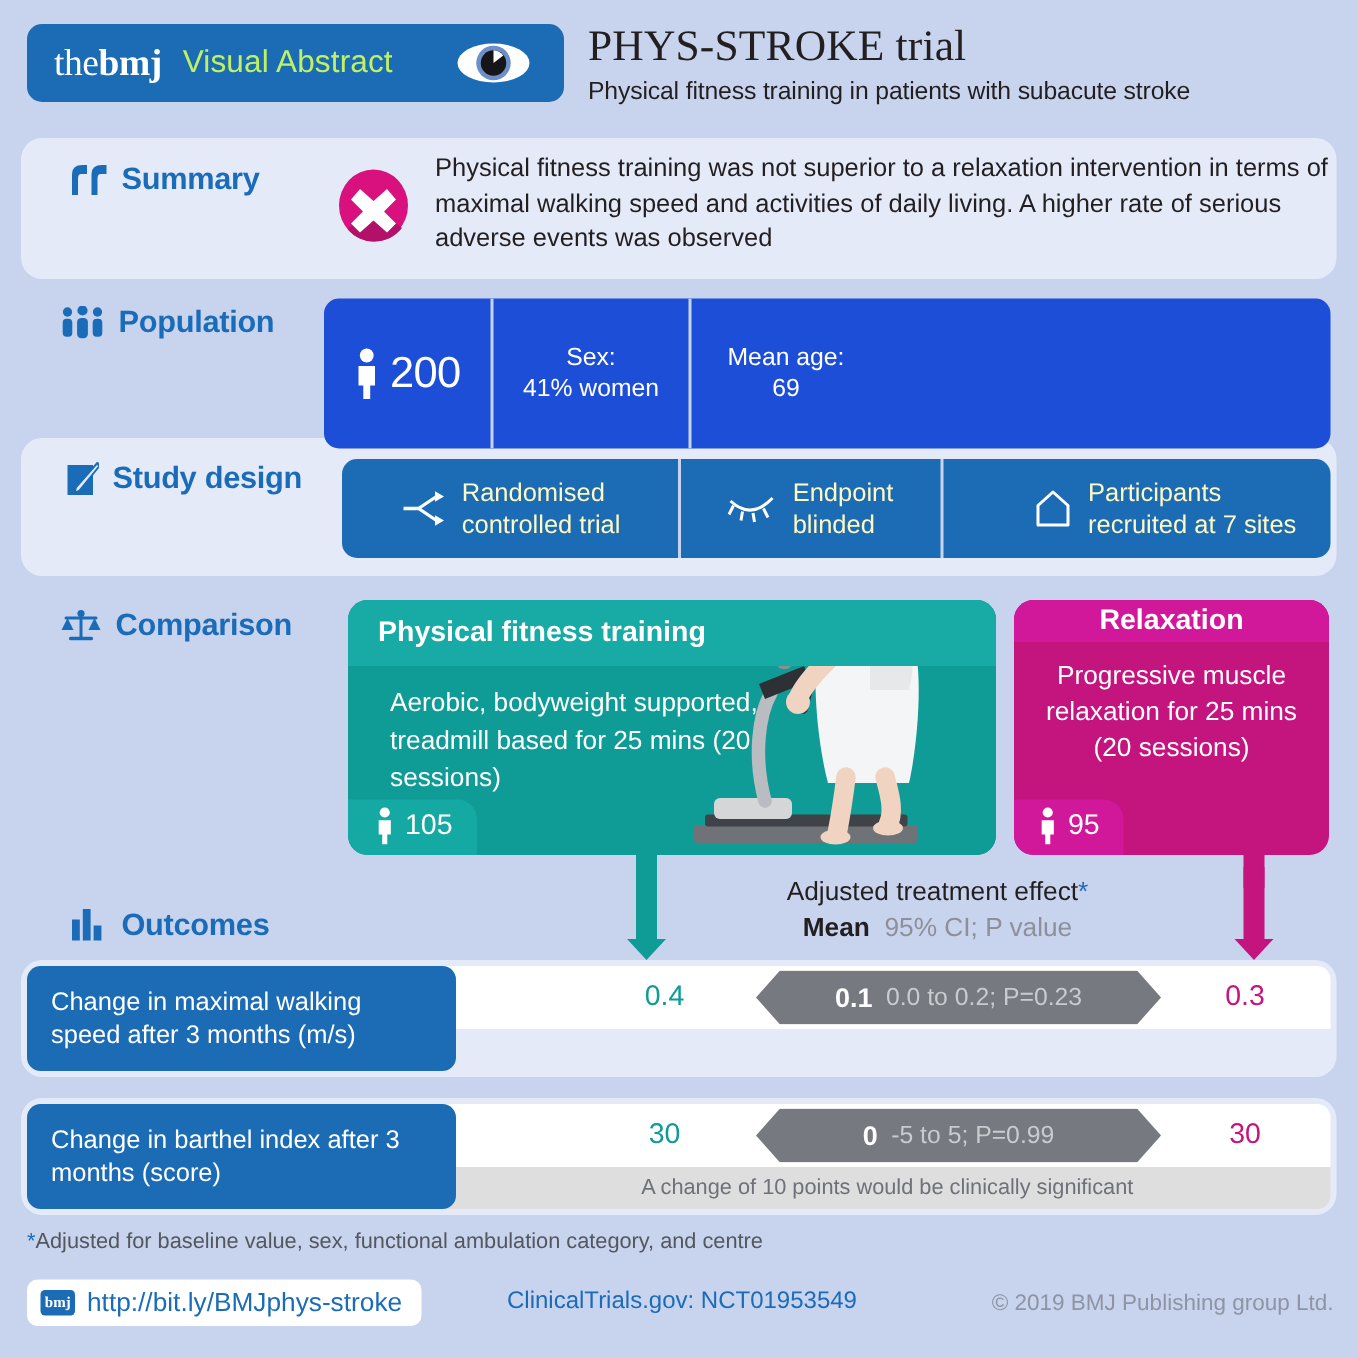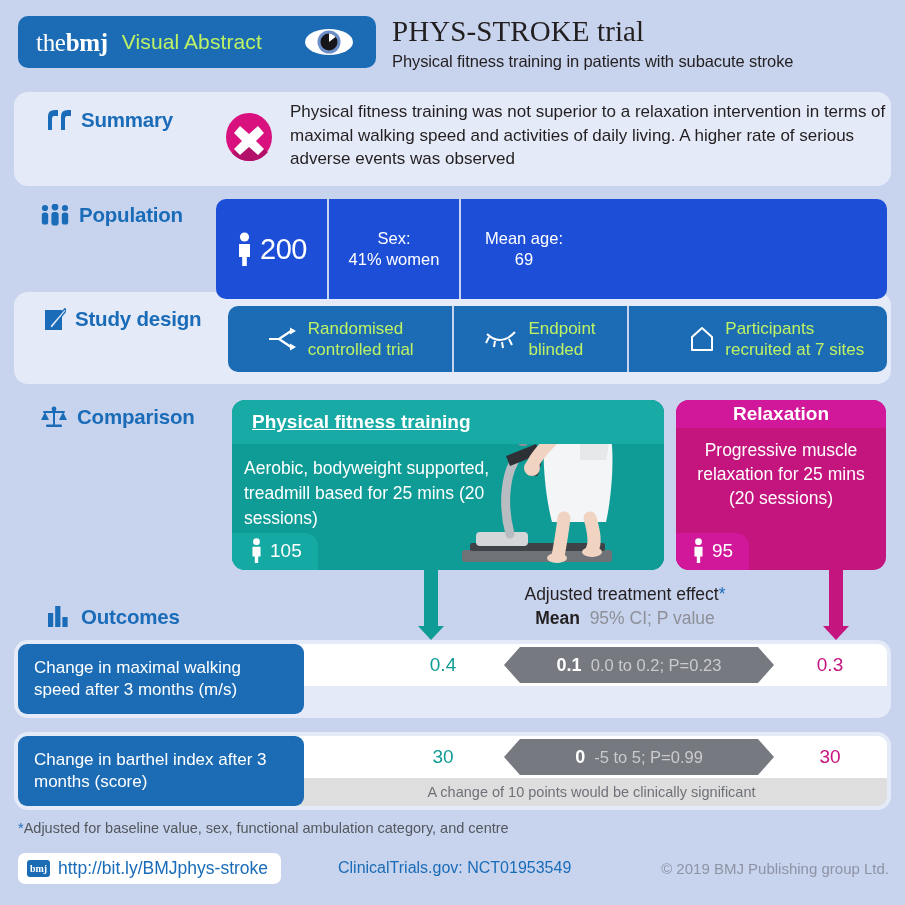--- a/index.html
+++ b/index.html
@@ -75,36 +75,36 @@
     border-right:2px solid #c8d3ed;}
   #pop-sex{width:132px;font-size:16.5px;line-height:1.3;border-right:2px solid #c8d3ed;}
   #pop-age{width:126px;font-size:16.5px;line-height:1.3;}
 
   
   #design-row{
     position:absolute;left:228px;top:306px;right:18px;height:66px;
     background:#1b6cb5;border-radius:10px;display:flex;overflow:hidden;
   }
   .design-cell{display:flex;align-items:center;justify-content:center;gap:11px;
-    color:#bef264;font-size:17px;line-height:1.24;box-sizing:border-box;}
+    color:#fef9c3;font-size:17px;line-height:1.24;box-sizing:border-box;}
   #design-rct{flex:1.33;border-right:2px solid #c8d3ed;}
   #design-blind{flex:1.02;border-right:2px solid #c8d3ed;}
   #design-sites{flex:1.3;padding-left:39px;}
 
   
   #card-intervention{
     position:absolute;left:232px;top:400px;width:432px;height:170px;
     background:#0f9b96;border-radius:13px;overflow:hidden;
   }
   #card-intervention .card-head{
     height:44px;background:#18aaa4;display:flex;align-items:center;
-    padding-left:20px;color:#fff;font-size:19px;font-weight:bold;position:relative;z-index:3;text-decoration:underline;
+    padding-left:20px;color:#fff;font-size:19px;font-weight:bold;position:relative;z-index:3;
   }
   #card-intervention .card-body{
-    padding:12px 0 0 12px;color:#fff;font-size:17.5px;line-height:1.42;
+    padding:12px 0 0 28px;color:#fff;font-size:17.5px;line-height:1.42;
     position:relative;z-index:3;width:300px;
   }
   #badge-intervention{
     position:absolute;left:0;bottom:0;background:#14a9a3;color:#fff;
     border-top-right-radius:13px;padding:5px 16px 7px 18px;font-size:19px;
     display:flex;align-items:center;gap:7px;z-index:4;
   }
   #treadmill-art{position:absolute;right:-6px;bottom:0;top:0;width:230px;z-index:2;}
 
   #card-control{

